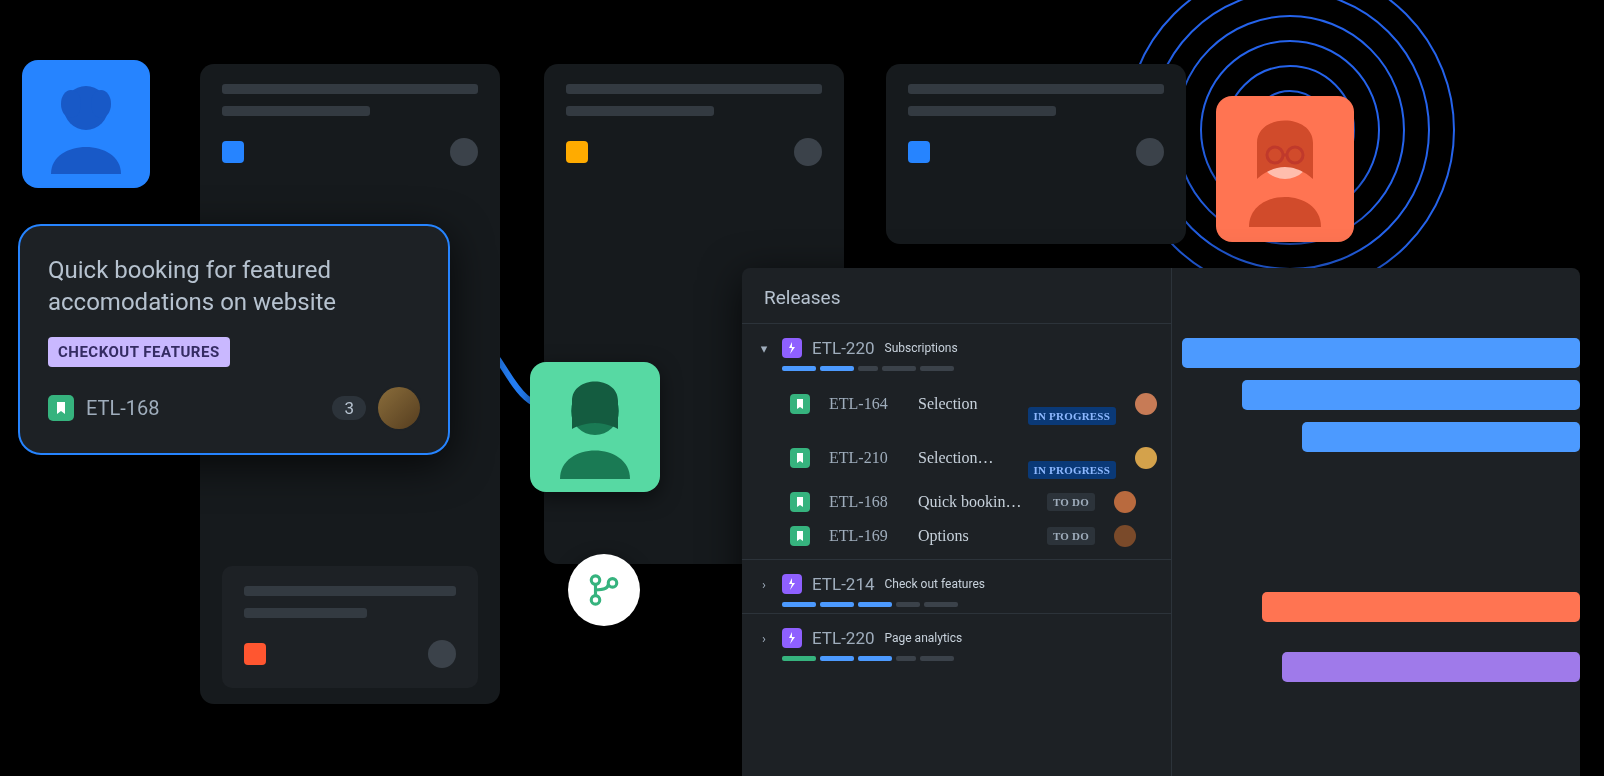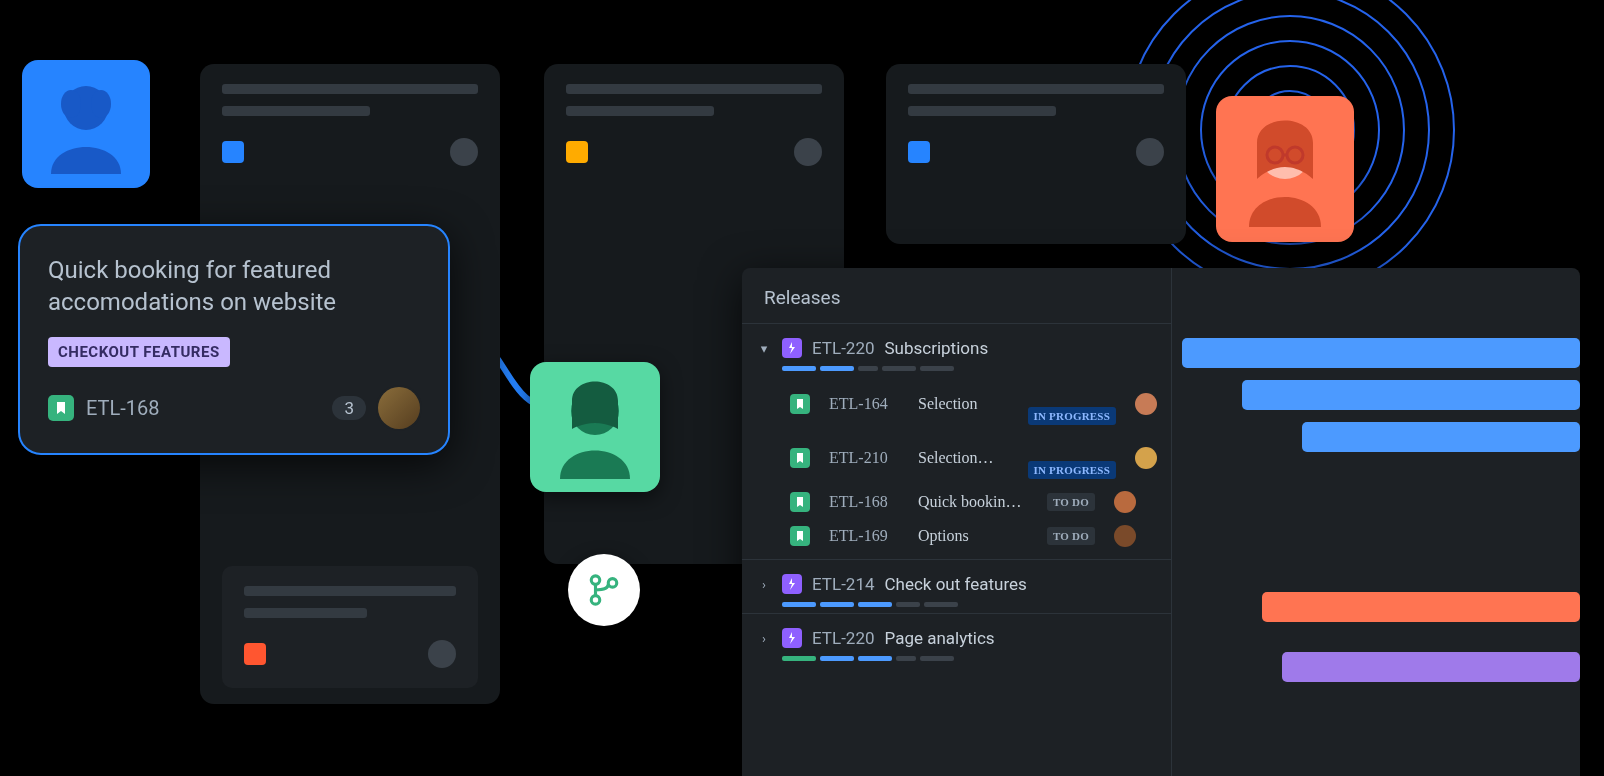--- a/index.html
+++ b/index.html
@@ -56,21 +56,21 @@
   
   .releases { position:absolute; left:742px; top:268px; width:838px; height:520px; background:#1d2125; border-radius:8px; box-shadow:0 10px 40px rgba(0,0,0,.7); display:flex; overflow:hidden;}
   .rel-left { width:430px; border-right:1px solid #2c333a; display:flex; flex-direction:column; }
   .rel-title { font-size:19px; color:#b6c2cf; padding:18px 22px 14px; }
   .rel-body { flex:1; overflow:hidden; }
   .epic { border-top:1px solid #2c333a; }
   .epic-header { display:flex; align-items:center; gap:10px; padding:14px 14px 8px; }
   .chevron { width:16px; text-align:center; color:#9fadbc; font-size:13px; }
   .epic-icon { width:20px; height:20px; background:#8f60ff; border-radius:4px; display:flex; align-items:center; justify-content:center; }
   .epic-key { color:#9fadbc; font-size:17px; }
-  .epic-title { color:#c7d1db; font-size:17px; }
+  .epic-title { color:#c7d1db; font-size:12px; }
   .epic-progress { display:flex; gap:4px; height:5px; padding:0 14px 0 40px; margin-bottom:6px;}
   .epic-progress span { border-radius:2px; }
 
   .sub-list { padding:0 6px 6px 40px;}
   .sub-row{ display:flex; align-items:center; gap:19px; padding:6px 8px; border-radius:6px;font-family:Liberation Serif, serif;}
   .sub-icon { width:20px; height:20px; background:#36b37e; border-radius:4px; display:flex; align-items:center; justify-content:center;}
   .sub-key{ color:#9fadbc; font-size:16px; min-width:70px;}
   .sub-title{ color:#c7d1db; font-size:16px; flex:1; white-space:nowrap; overflow:hidden; text-overflow:ellipsis; max-width:110px;}
   .status-badge{ font-size:11px; font-weight:700; padding:3px 6px; border-radius:3px; letter-spacing:.2px; white-space:nowrap;}
   .status-inprogress{ background:#0a3977; color:#8db8ff;margin-top:24px;}

